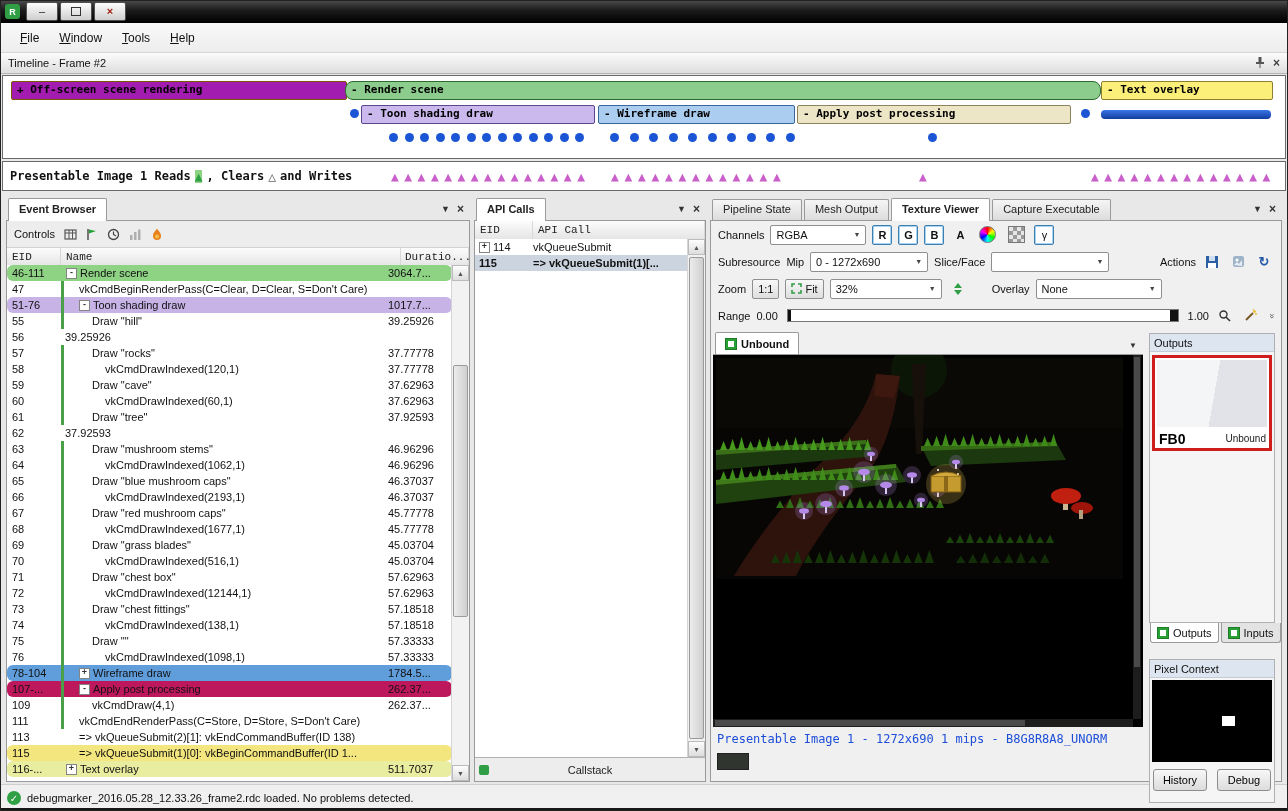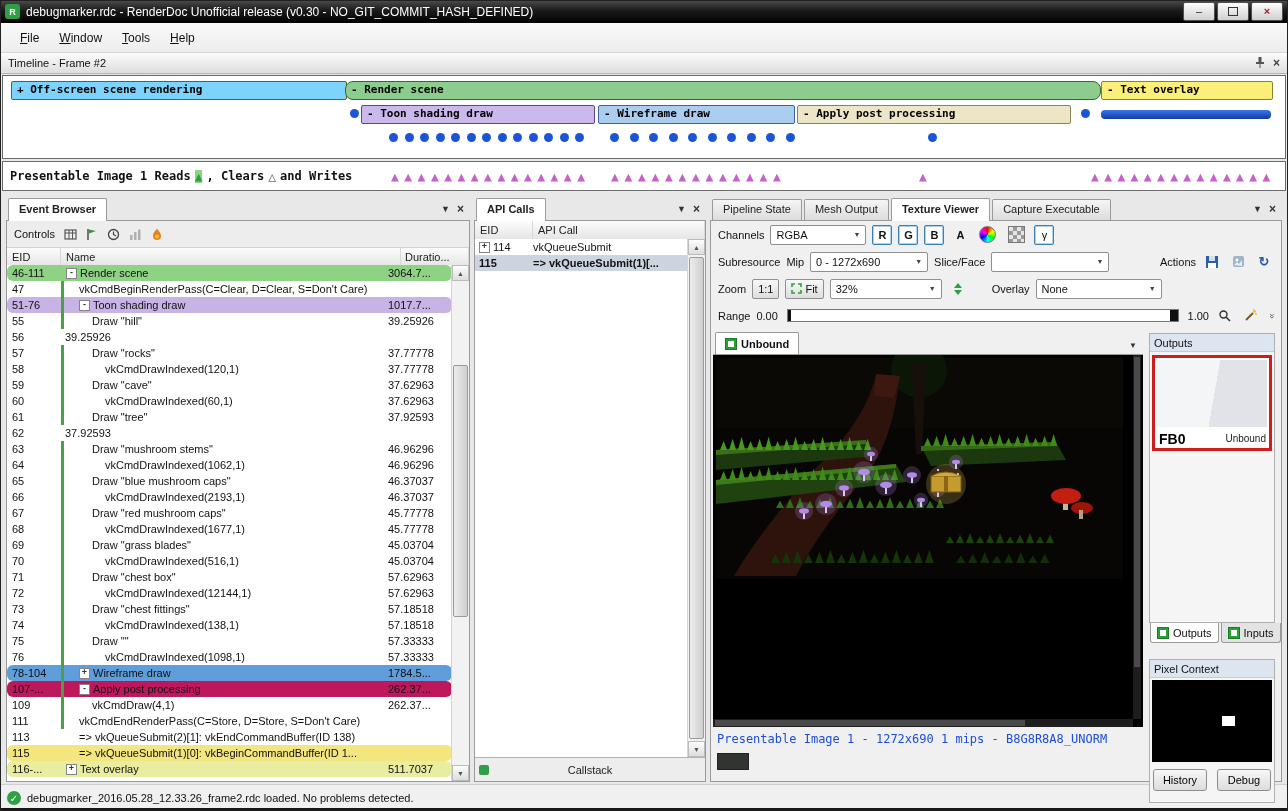--- a/index.html
+++ b/index.html
@@ -65,21 +65,21 @@
   .tabtools .tt{font-size:9px;line-height:1;}
   .tabtools .ttx{font-size:12px;line-height:1;font-weight:bold;}
   .pcontent{position:absolute;top:22px;left:0;right:0;bottom:0;background:#fff;
     border:1px solid #9a9a9a;box-sizing:border-box;z-index:2;}
 
   
   .controls-row{height:26px;background:#ededed;border-bottom:1px solid #d2d2d2;
     display:flex;align-items:center;gap:9px;padding:0 7px;}
   .cicon{display:flex;align-items:center;}
   .ev-header,.api-header{height:18px;display:flex;background:linear-gradient(#fcfcfc,#e5e5e5);
-    border-bottom:1px solid #bdbdbd;color:#222;align-items:flex-start;}
+    border-bottom:1px solid #bdbdbd;color:#222;align-items:flex-start;font-family:Liberation Mono, monospace;}
   .ev-header div,.api-header div{box-sizing:border-box;border-right:1px solid #d8d8d8;height:100%;
     display:flex;align-items:center;}
   .col-eid{width:54px;padding-left:5px;flex:none;}
   .col-name{flex:1;padding-left:5px;}
   .col-dur{width:68px;padding-left:4px;flex:none;}
   .ev-rows{position:absolute;top:44px;left:0;right:17px;bottom:0;background:#fff;overflow:hidden;}
   .ev-row{display:flex;height:16px;line-height:16px;border-radius:6px;}
   .ev-eid{width:54px;padding-left:5px;box-sizing:border-box;flex:none;overflow:hidden;}
   .ev-name{flex:1;display:flex;align-items:center;white-space:nowrap;overflow:hidden;box-sizing:border-box;}
   .ev-row.pass .ev-name{box-shadow:inset 3px 0 #49a049;}
@@ -170,21 +170,20 @@
   .statusbar{position:absolute;top:784px;left:0;width:100%;height:27px;box-sizing:border-box;
     background:#f0f0f0;border-top:1px solid #cfcfcf;display:flex;align-items:center;gap:6px;padding-left:7px;}
   .check-icon{width:14px;height:14px;border-radius:50%;background:#2fa043;color:#fff;flex:none;
     display:flex;align-items:center;justify-content:center;font-size:10px;}
 </style>
 </head>
 <body>
 
 <div class="titlebar">
   <span class="appicon">R</span>
-  <span class="title">debugmarker.rdc - RenderDoc Unofficial release (v0.30 - NO_GIT_COMMIT_HASH_DEFINED)</span>
   <span class="winbtns">
     <span class="wbtn">
         <span>–</span>
       </span>
     <span class="wbtn">
         <span class="maxglyph"></span>
       </span>
     <span class="wbtn close">
         <span>×</span>
       </span>
@@ -207,21 +206,21 @@
     <svg width="10" height="13">
         <rect x="3.5" y="1" width="3" height="5" fill="#555"></rect>
         <rect x="1" y="6" width="8" height="2" fill="#555"></rect>
         <line x1="5" y1="8" x2="5" y2="12" stroke="#555"></line>
       </svg>
   </span>
   <span class="hicon ttx" style="font-size:12px;font-weight:bold;">×</span>
 </div>
 <div class="tl-body">
   <div style="position:absolute;inset:0;">
-      <div class="tl-bar" style="left: 8px; top: 5px; width: 336px; background: #7dd3fc; border-color: rgb(122, 90, 0);">+ Off-screen scene rendering</div>
+      <div class="tl-bar" style="left: 8px; top: 5px; width: 336px; background: #a21caf; border-color: rgb(122, 90, 0);">+ Off-screen scene rendering</div>
       <div class="tl-bar" style="left: 342px; top: 5px; width: 756px; background: rgb(140, 204, 140); border-color: rgb(46, 107, 46); border-radius: 8px;">- Render scene</div>
       <div class="tl-bar" style="left: 1098px; top: 5px; width: 172px; background: rgb(251, 238, 121); border-color: rgb(140, 128, 48);">- Text overlay</div>
       <div class="tl-bar" style="left: 358px; top: 29px; width: 234px; background: rgb(203, 185, 238); border-color: rgb(92, 70, 142);">- Toon shading draw</div>
       <div class="tl-bar" style="left: 595px; top: 29px; width: 197px; background: rgb(171, 205, 240); border-color: rgb(57, 103, 156);">- Wireframe draw</div>
       <div class="tl-bar" style="left: 794px; top: 29px; width: 274px; background: rgb(236, 229, 198); border-color: rgb(140, 131, 92);">- Apply post processing</div>
       <div class="tl-dot" style="left: 347px; top: 33px;"></div>
       <div class="tl-dot" style="left: 1078px; top: 33px;"></div>
       <div class="tl-dot" style="left: 386px; top: 57px;"></div>
       <div class="tl-dot" style="left: 401.5px; top: 57px;"></div>
       <div class="tl-dot" style="left: 417px; top: 57px;"></div>

